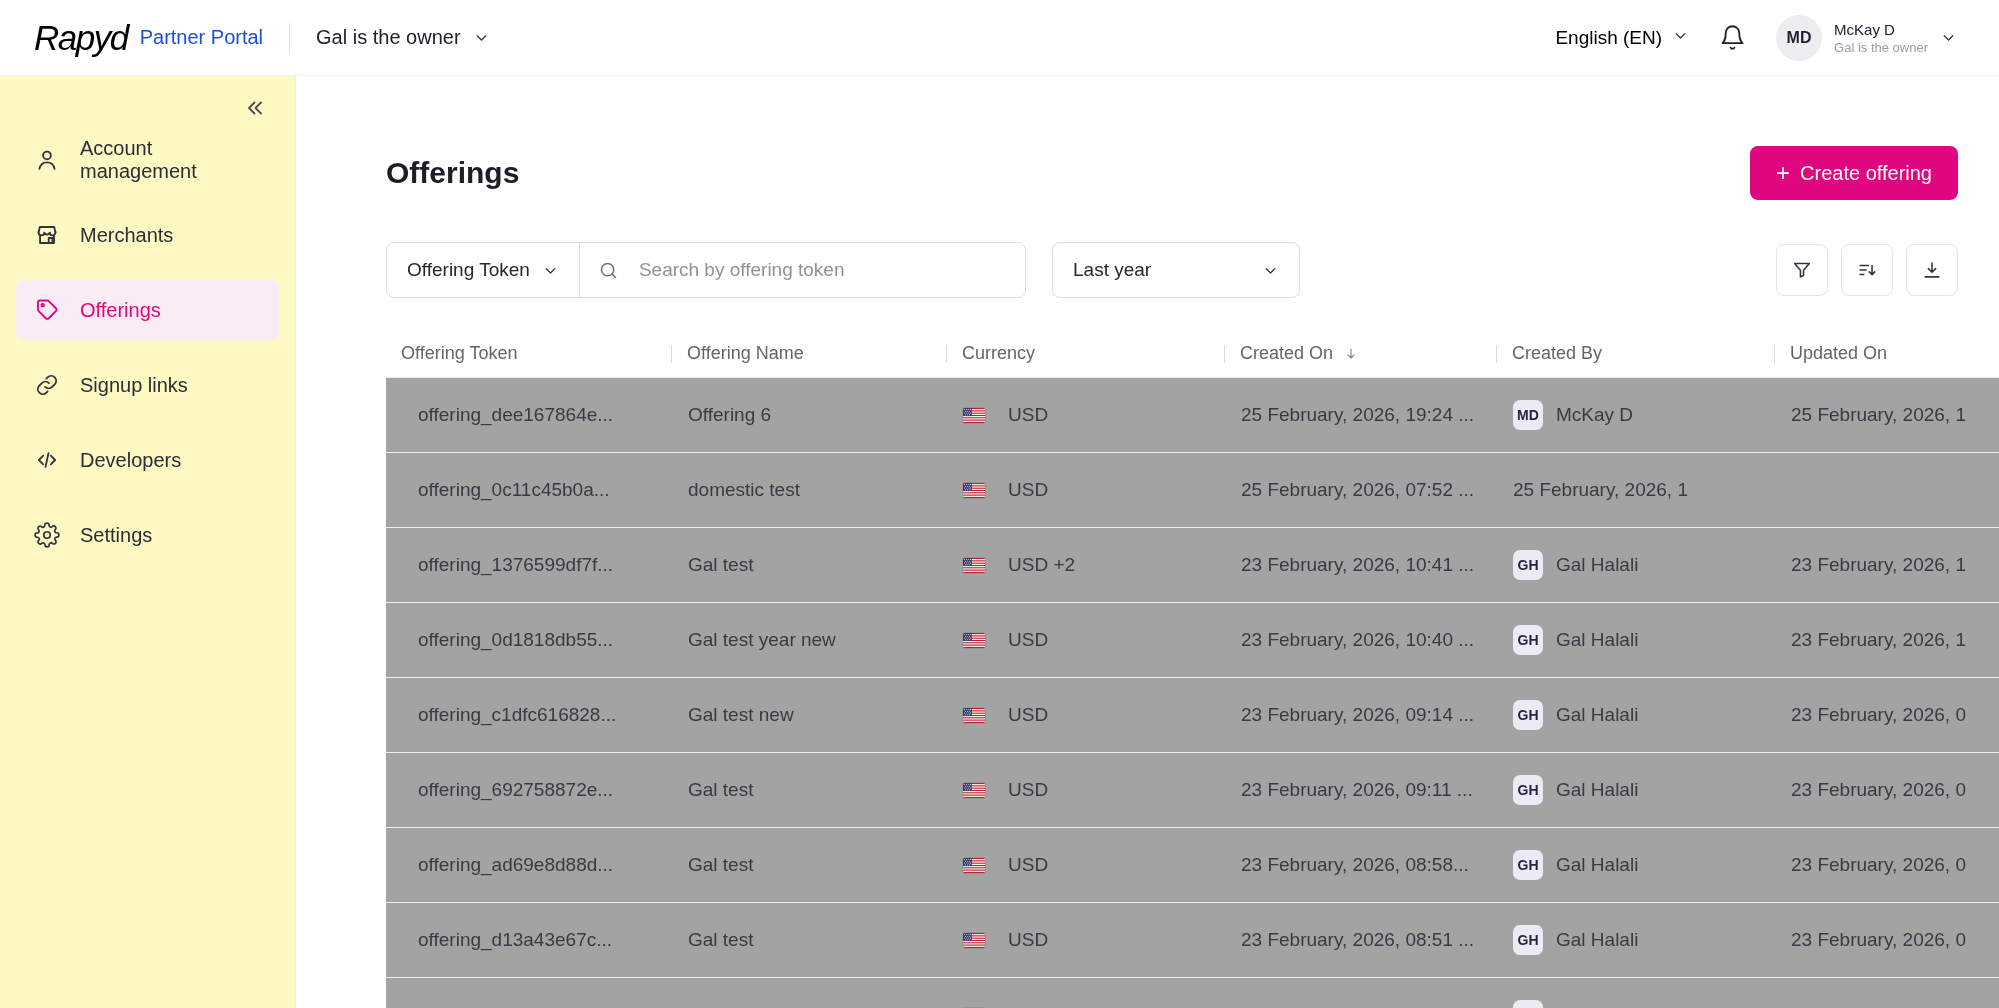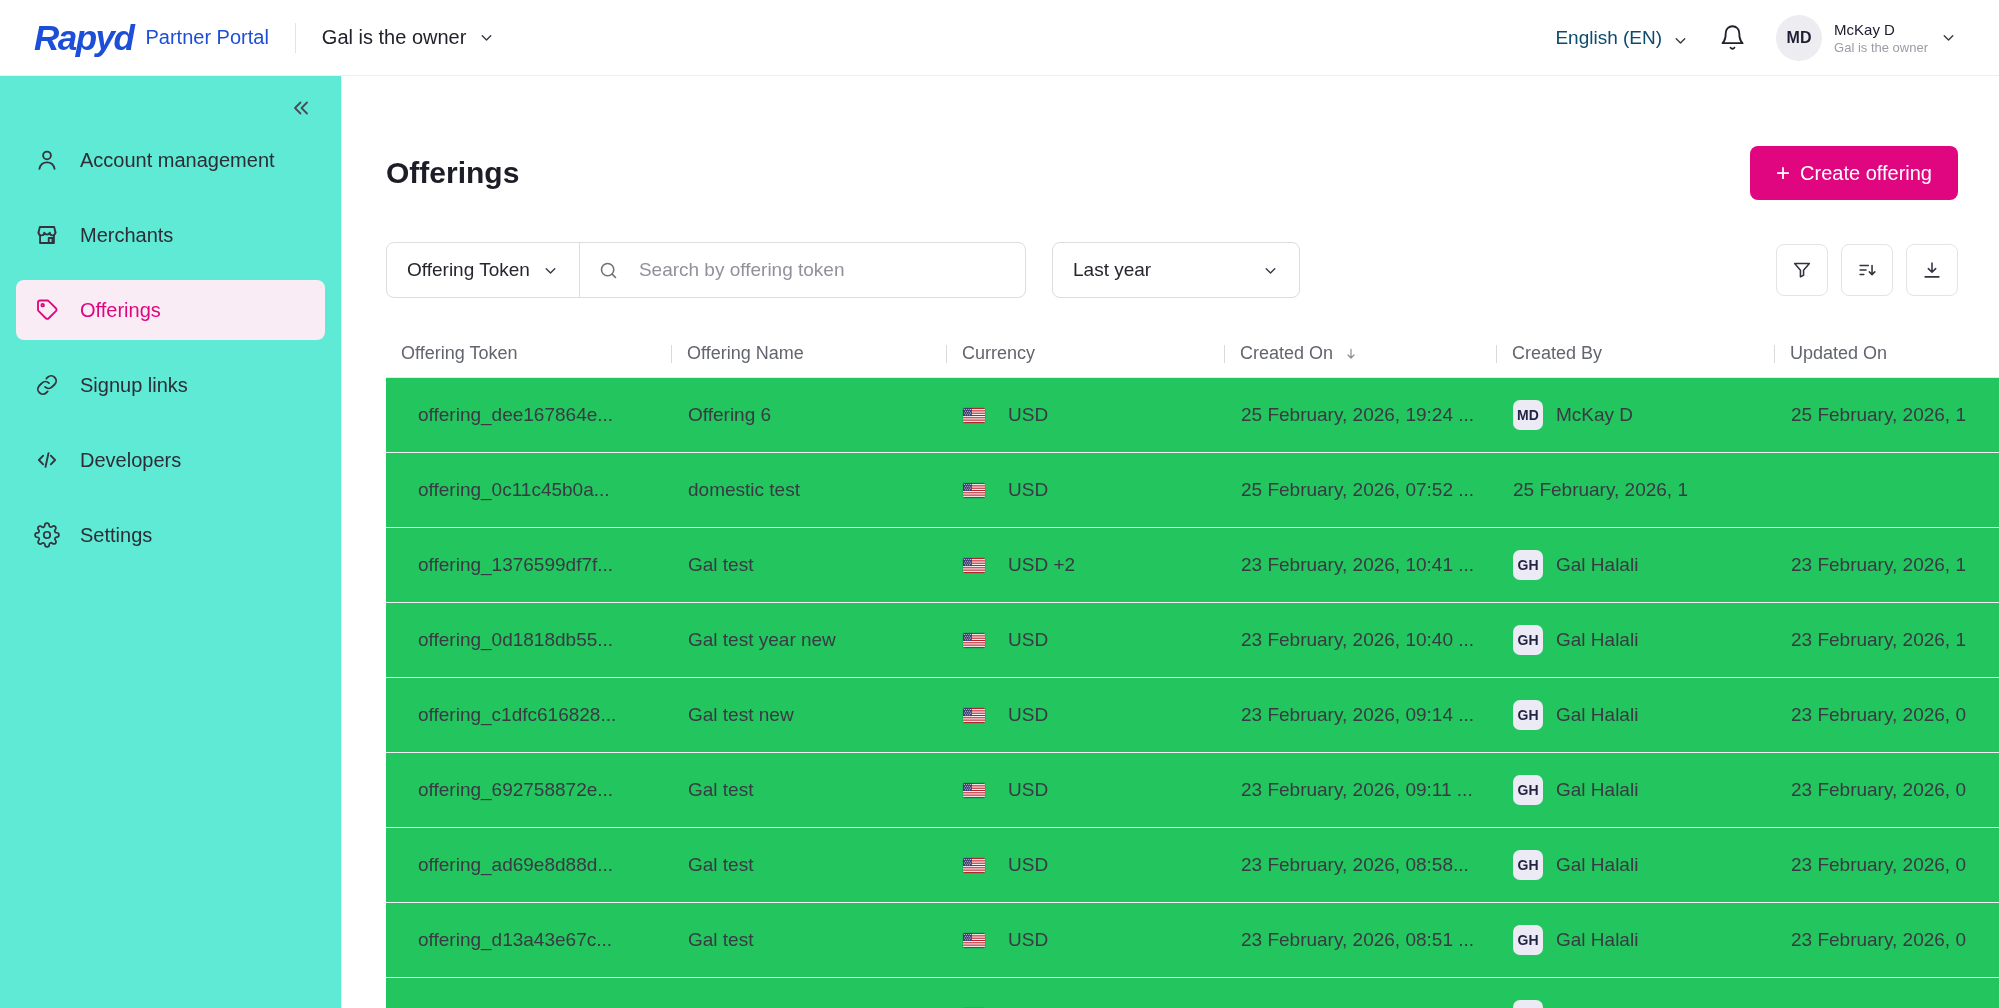--- a/index.html
+++ b/index.html
@@ -2,38 +2,38 @@
 <html><head>
 <meta charset="utf-8">
 <style>
   * { box-sizing: border-box; margin: 0; padding: 0; }
   html, body { width: 1999px; height: 1008px; overflow: hidden; }
   body { font-family: "Liberation Sans", "DejaVu Sans", sans-serif; background: #fff; color: #26272f; }
 
   
   .header { position: absolute; top: 0; left: 0; right: 0; height: 76px; display: flex; align-items: center;
             padding: 0 42px 0 34px; background: #fff; border-bottom: 1px solid #eeeef1; z-index: 10; }
-  .logo { font-size: 35px; font-weight: 700; font-style: italic; color: #1d4ed8; letter-spacing: -1.5px; }
+  .logo { font-size: 35px; font-weight: 400; font-style: italic; color: #000000; letter-spacing: -1.5px; }
   .portal-label { font-size: 20px; color: #1d4ed8; margin-left: 12px; }
   .hdr-divider { width: 1px; height: 30px; background: #e2e2e7; margin: 0 26px; }
   .org-selector { display: flex; align-items: center; gap: 12px; font-size: 20px; color: #22222c; cursor: pointer; }
   .chev { width: 17px; height: 17px; color: #3c3c48; flex: none; }
   .hdr-right { margin-left: auto; display: flex; align-items: center; gap: 30px; }
-  .lang { display: flex; align-items: flex-end; gap: 10px; font-size: 19px; color: #0c4a6e; cursor: pointer; }
+  .lang { display: flex; align-items: flex-start; gap: 10px; font-size: 19px; color: #000000; cursor: pointer; }
   .bell-btn { background: none; border: none; cursor: pointer; display: flex; color: #20202c; }
   .bell-btn svg { width: 27px; height: 27px; }
   .user-menu { display: flex; align-items: center; gap: 12px; cursor: pointer; }
   .avatar { width: 46px; height: 46px; border-radius: 50%; background: #EDEDF1; color: #1e1e33; font-size: 16px;
             font-weight: 600; display: flex; align-items: center; justify-content: center; }
   .user-txt { display: flex; flex-direction: column; }
   .user-name { font-size: 15px; color: #202030; font-weight: 500; }
   .user-sub { font-size: 13px; color: #9b9ca6; margin-top: 2px; }
 
   
-  .sidebar { position: absolute; top: 76px; left: 0; bottom: 0; width: 342px; background: #5eead4; border-right: 1px solid #eeeef1; }
+  .sidebar { position: absolute; top: 76px; left: 0; bottom: 0; width: 296px; background: #fef9c3; border-right: 1px solid #eeeef1; }
   .collapse-row { display: flex; justify-content: flex-end; padding: 20px 28px 10px 0; }
   .collapse-btn { background: none; border: none; cursor: pointer; color: #4a4a57; display: flex; }
   .collapse-btn svg { width: 24px; height: 24px; }
   .menu { display: flex; flex-direction: column; }
   .menu-item { display: flex; align-items: center; gap: 20px; height: 60px; margin: 0 16px 15px 16px; padding: 0 18px;
                border-radius: 8px; font-size: 20px; color: #2c2d37; cursor: pointer; }
   .menu-item .s-icon { display: flex; color: #33343f; }
   .menu-item .s-icon svg { width: 26px; height: 26px; }
   .menu-item.active { background: #F9ECF4; color: #E0067F; font-weight: 500; }
   .menu-item.active .s-icon { color: #E0067F; }
@@ -64,21 +64,21 @@
   .icon-btn svg { width: 22px; height: 22px; }
 
   
   .table { margin-top: 32px; }
   .thead, .tr { display: grid; grid-template-columns: 270px 275px 278px 272px 278px 300px; }
   .thead { height: 48px; align-items: center; border-bottom: 1px solid #e7e7ec; }
   .th { display: flex; align-items: center; font-size: 18px; color: #62656d; padding-left: 15px; white-space: nowrap; cursor: pointer; }
   .th:not(:first-child)::before { content: ""; width: 1px; height: 18px; background: #d9d9df; margin-right: 15px; flex: none; }
   .sort-arrow { margin-left: 10px; color: #8a8d96; display: flex; }
   .sort-arrow svg { width: 16px; height: 16px; }
-  .tr { height: 75px; align-items: center; border-bottom: 1px solid #efeff2; background: #22c55e; cursor: pointer; }
+  .tr { height: 75px; align-items: center; border-bottom: 1px solid #efeff2; background: #a3a3a3; cursor: pointer; }
   .td { font-size: 19px; color: #393a43; padding-left: 32px; padding-right: 12px; white-space: nowrap; overflow: hidden; }
   .td-currency { display: flex; align-items: center; gap: 23px; }
   .flag { display: flex; flex: none; border-radius: 2px; overflow: hidden; box-shadow: 0 0 0 1px rgba(0,0,0,0.07); }
   .td-creator { display: flex; align-items: center; gap: 13px; }
   .mini-avatar { width: 30px; height: 30px; flex: none; border-radius: 7px; background: #ECEBF5; color: #232344;
                  font-size: 14px; font-weight: 600; display: flex; align-items: center; justify-content: center; }
 </style>
 </head>
 <body>
 

